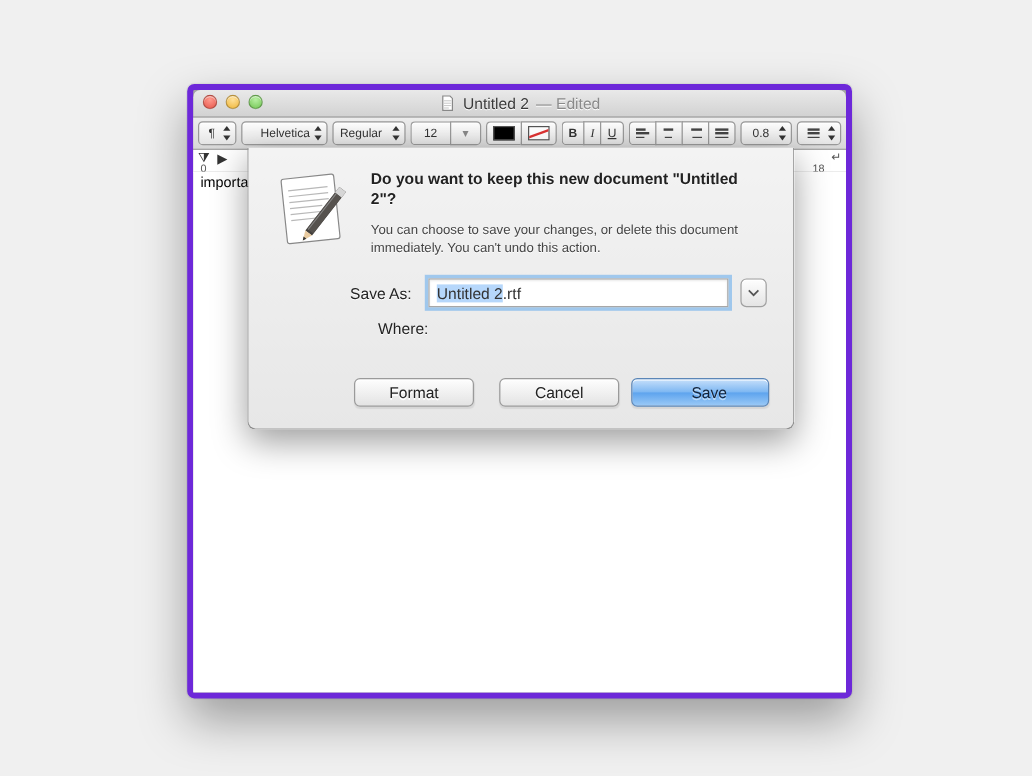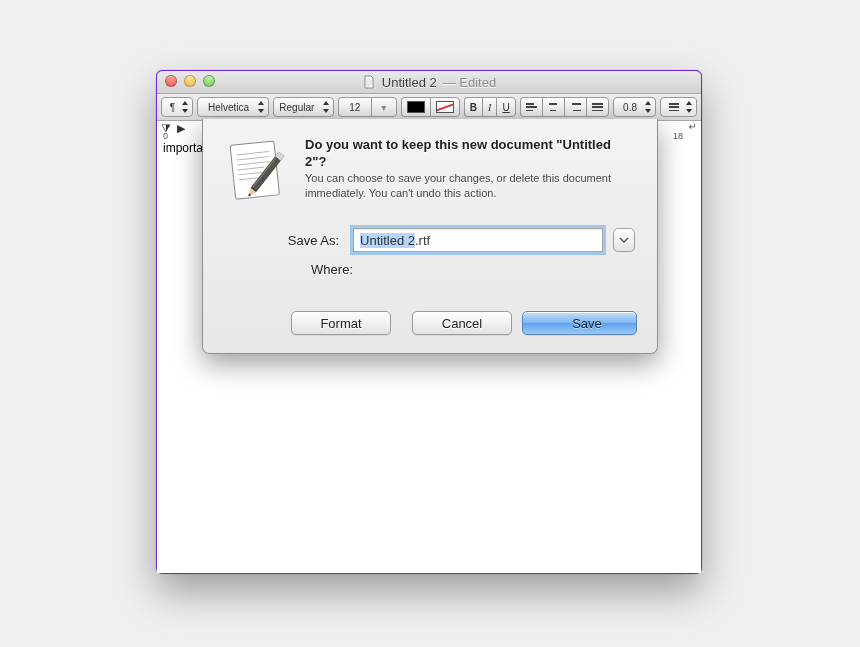--- a/index.html
+++ b/index.html
@@ -9,21 +9,21 @@
     font-family: "Lucida Grande", "Helvetica Neue", Arial, sans-serif;
     font-size:13px; color:#333;
     overflow:hidden;
   }
 
   .window {
     position:absolute;
     left:156px; top:70px;
     width:544px; height:502px;
     background:#a3a3a3;
-    border:1px solid #6d28d9;
+    border:5px solid #6d28d9;
     border-radius:6px;
     box-shadow:0 18px 40px rgba(0,0,0,.35), 0 0 0 1px rgba(0,0,0,.05);
   }
 
   .titlebar {
     height:22px;
     background:linear-gradient(#e9e9e9,#d2d2d2);
     border-bottom:1px solid #a8a8a8;
     border-top-left-radius:6px; border-top-right-radius:6px;
     display:flex; align-items:center;
@@ -118,21 +118,21 @@
     box-shadow:0 10px 28px rgba(0,0,0,.38);
     padding:0 0 18px 0;
   }
   .sheet-top {
     display:flex; gap:14px;
     padding:18px 22px 4px 18px;
   }
   .sheet-top .icon-col { flex:0 0 70px; }
   .sheet-top .text-col { flex:1; }
   .headline { font-weight:bold; font-size:13px; color:#222; line-height:1.3; text-shadow:0 1px 0 #fff; }
-  .subline { font-size:11px; color:#444; margin-top:0; line-height:1.35; text-shadow:0 1px 0 #fff; max-width:320px;}
+  .subline { font-size:11px; color:#444; margin-top:10px; line-height:1.35; text-shadow:0 1px 0 #fff; max-width:320px;}
 
   .form-rows { padding:14px 22px 6px 0; }
   .form-row { display:flex; align-items:center; margin-bottom:10px; }
   .form-label { width:150px; text-align:right; padding-right:14px; font-size:13px; color:#222; text-shadow:0 1px 0 #fff;}
   .text-input {
     flex:0 0 236px; height:22px;
     border:1px solid #a7a7a7; border-radius:0;
     box-shadow:0 0 0 3px rgba(96,169,236,.55), inset 0 1px 2px rgba(0,0,0,.1);
     outline:3px solid rgba(120,180,240,.0);
     padding:0 6px; font-size:13px;
@@ -221,21 +221,21 @@
       </span>
       <span class="title-main">Untitled 2</span>
       <span class="title-edited">— Edited</span>
     </div>
   </div>
 
   <div class="toolbar">
     <div class="tb-sel updown" style="width:18px">
       <span>¶</span>
     </div>
-    <div class="tb-sel updown" style="width:86px;justify-content:center;">
+    <div class="tb-sel updown" style="width:86px;justify-content:flex-end;">
       <span>Helvetica</span>
     </div>
     <div class="tb-sel updown" style="width:66px;justify-content:flex-start;">
       <span>Regular</span>
     </div>
     <div class="tb-seg">
       <div class="tb-btn seg" style="width:22px">12</div>
       <div class="tb-btn seg" style="width:14px;color:#888">▾</div>
     </div>
     <div class="tb-seg">

